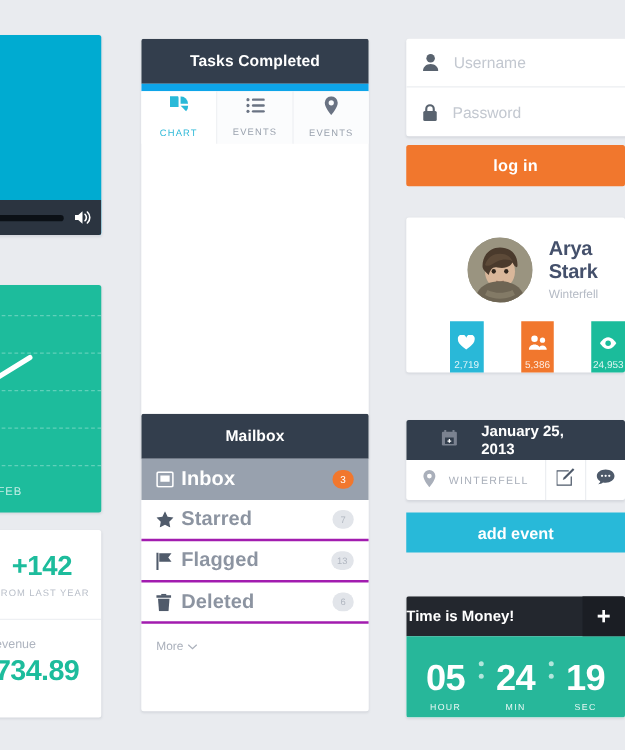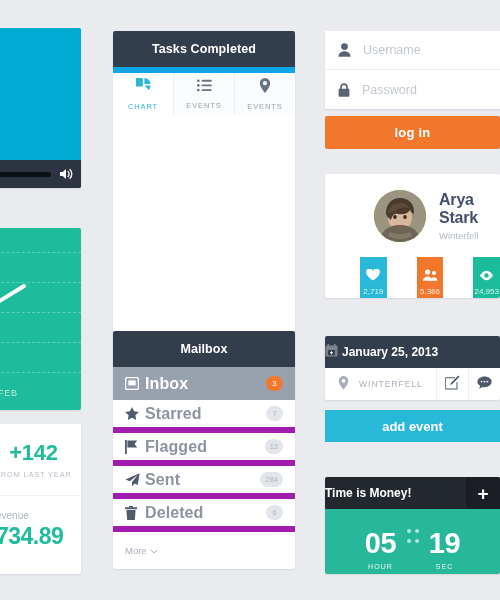--- a/index.html
+++ b/index.html
@@ -60,21 +60,21 @@
          justify-content: center; gap: 5px; border-right: 1px solid #eceef1;
          background: #fbfcfd; }
   .tab:last-child { border-right: none; }
   .tab.active { background: #ffffff; }
   .tab-label { font-size: 7.5px; letter-spacing: .9px; color: #9aa2ae; }
   .tab.active .tab-label { color: #2fb9d8; }
 
   
   #mailbox-card { left: 113px; top: 331px; width: 182px; height: 238px; }
   .mail-row { display: flex; align-items: center; height: 33px; padding: 0 12px;
-              border-bottom: 6px solid #a21caf; }
+              border-bottom: 2px solid #a21caf; }
   .mail-row .mi { width: 20px; display: flex; align-items: center; color: #505b6b; }
   .mail-name { flex: 1; font-size: 16px; color: #8c94a1; font-weight: bold; letter-spacing: .1px; }
   .mail-row.active { background: #98a1ae; border-bottom: none; }
   .mail-row.active .mail-name { color: #ffffff; }
   .mail-row.active .mi { color: #ffffff; }
   .badge { min-width: 17px; height: 15px; padding: 0 5px; border-radius: 9px;
       background: #e2e5ea; color: #b0b6c0; font-size: 7.5px; display: flex;
       align-items: center; justify-content: center; }
   .badge.orange { background: #f1772d; color: #fff; font-size: 8px; }
   #mail-more { height: 37px; display: flex; align-items: center; padding: 0 12px;
@@ -101,21 +101,21 @@
   #profile-name { font-size: 16px; color: #44506b; font-weight: bold; letter-spacing: -.2px; }
   #profile-place { font-size: 9.5px; color: #b4bac4; margin-top: 3px; }
   #profile-stats { display: flex; height: 49px; gap: 30px; }
   .pstat { flex: 1; display: flex; flex-direction: column; align-items: center;
            justify-content: center; gap: 2px; color: #fff; }
   .pstat .pv { font-size: 8px; color: rgba(255,255,255,.85); }
 
   
   #event-card { left: 325px; top: 336px; width: 175px; height: 64px; }
   #event-head { background: #333e4d; color: #fff; height: 32px; display: flex;
-                align-items: center; padding: 0 0; gap: 4px;
+                align-items: center; padding: 0 28px; gap: 19px;
                 font-size: 12px; font-weight: bold; }
   #event-body { height: 32px; display: flex; align-items: stretch; }
   #event-loc { flex: 1; display: flex; align-items: center; gap: 10px; padding: 0 13px;
                color: #51606f; }
   #event-loc span { font-size: 8.5px; color: #a9afba; letter-spacing: 1px; }
   .ebtn { width: 38px; display: flex; align-items: center; justify-content: center;
           border-left: 1px solid #eceef1; color: #4e5a6a; }
   #addevent-btn { position: absolute; left: 325px; top: 410px; width: 175px; height: 32px;
       background: #28b9d9; color: #fff; border: none; border-radius: 0;
       font-family: "Liberation Sans", sans-serif; font-size: 13px; font-weight: bold;
@@ -244,29 +244,20 @@
       <span class="mi">
         <svg width="13" height="14" viewBox="0 0 13 14">
             <rect x="0" y="0" width="1.8" height="14" fill="currentColor"></rect>
             <path d="M2.4.6h9.8L9.6 4l2.6 3.4H2.4z" fill="currentColor"></path>
           </svg>
       </span>
       <span class="mail-name">Flagged</span>
       <span class="badge">13</span>
     </div>
 
-    <div class="mail-row">
-      <span class="mi">
-        <svg width="15" height="14" viewBox="0 0 15 14">
-            <path d="M14.6.3L.5 6.6l4.3 1.6L12.7 2 6.9 9.2l.2 4.3 2.3-3 3.3 1.6z" fill="currentColor"></path>
-          </svg>
-      </span>
-      <span class="mail-name">Sent</span>
-      <span class="badge">284</span>
-    </div>
 
     <div class="mail-row">
       <span class="mi">
         <svg width="12" height="14" viewBox="0 0 12 14">
             <path d="M0 1.2h12v2H0z" fill="currentColor"></path>
             <path d="M4 0h4v1.6H4z" fill="currentColor"></path>
             <path d="M1.4 4h9.2l-.8 10H2.2z" fill="currentColor"></path>
           </svg>
       </span>
       <span class="mail-name">Deleted</span>
@@ -411,20 +402,24 @@
     </div>
     <div id="cd-body">
       <div class="cd-unit">
         <span class="cd-num">05</span>
         <span class="cd-lab">HOUR</span>
       </div>
       <div class="cd-sep">
           <i class="cd-dot"></i>
           <i class="cd-dot"></i>
         </div>
+      <div class="cd-unit">
+        <span class="cd-num">24</span>
+        <span class="cd-lab">MIN</span>
+      </div>
       <div class="cd-sep">
           <i class="cd-dot"></i>
           <i class="cd-dot"></i>
         </div>
       <div class="cd-unit">
         <span class="cd-num">19</span>
         <span class="cd-lab">SEC</span>
       </div>
     </div>
   </div>

